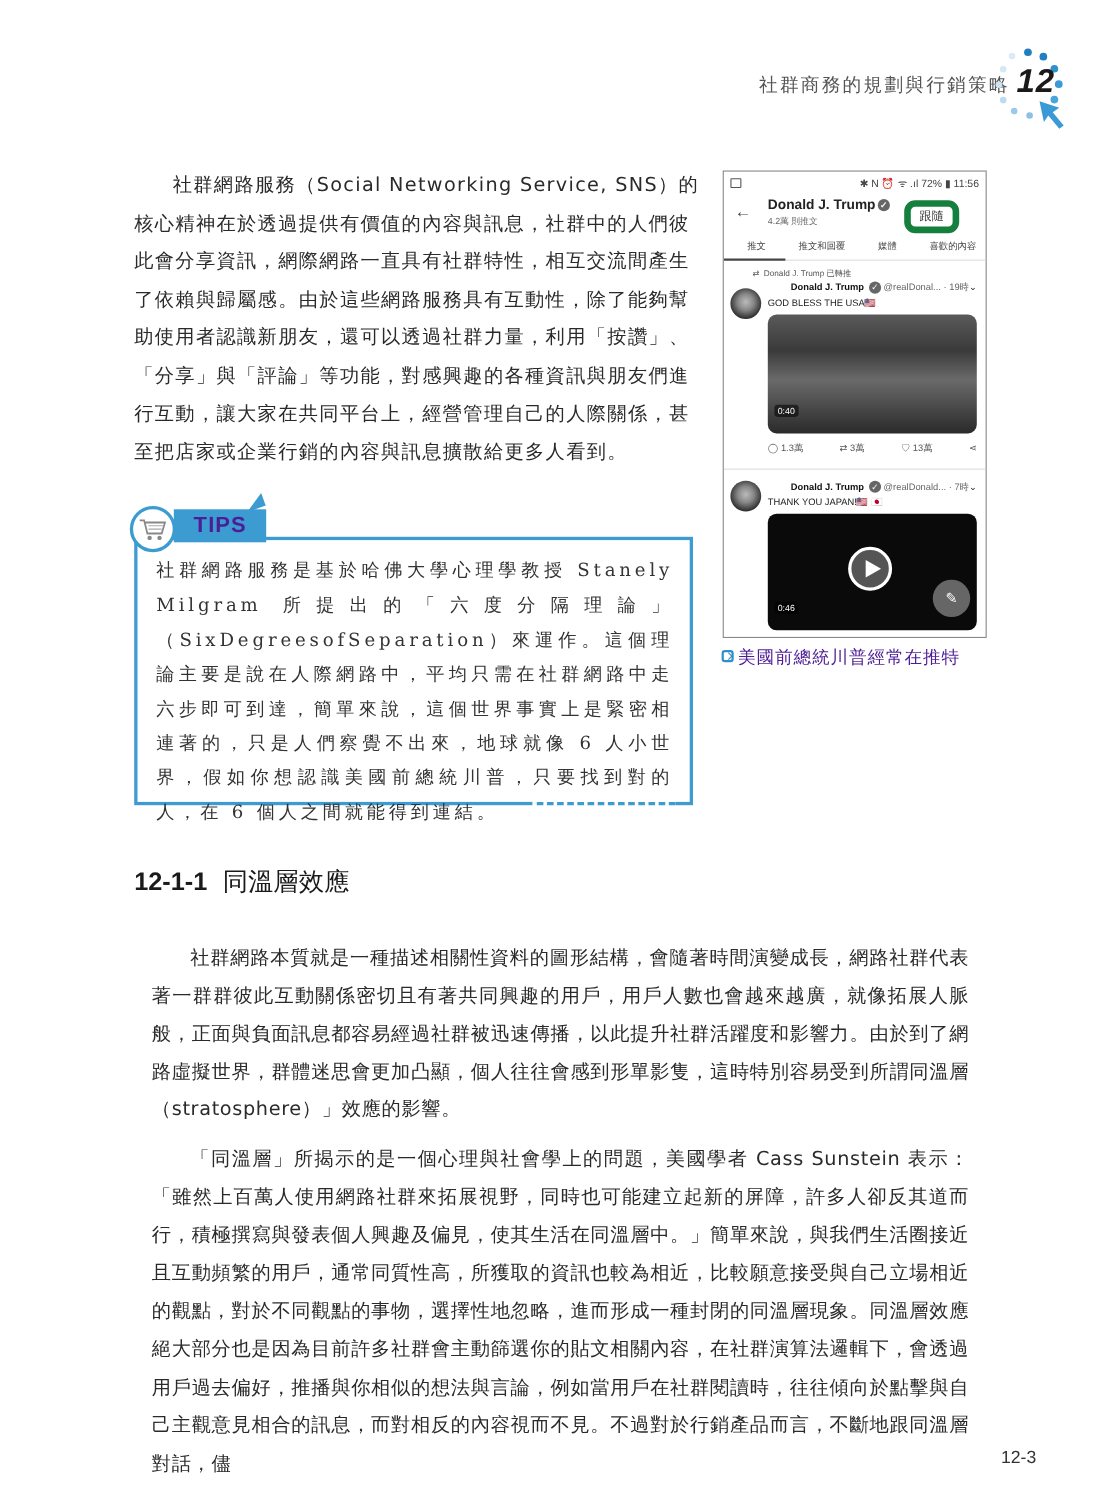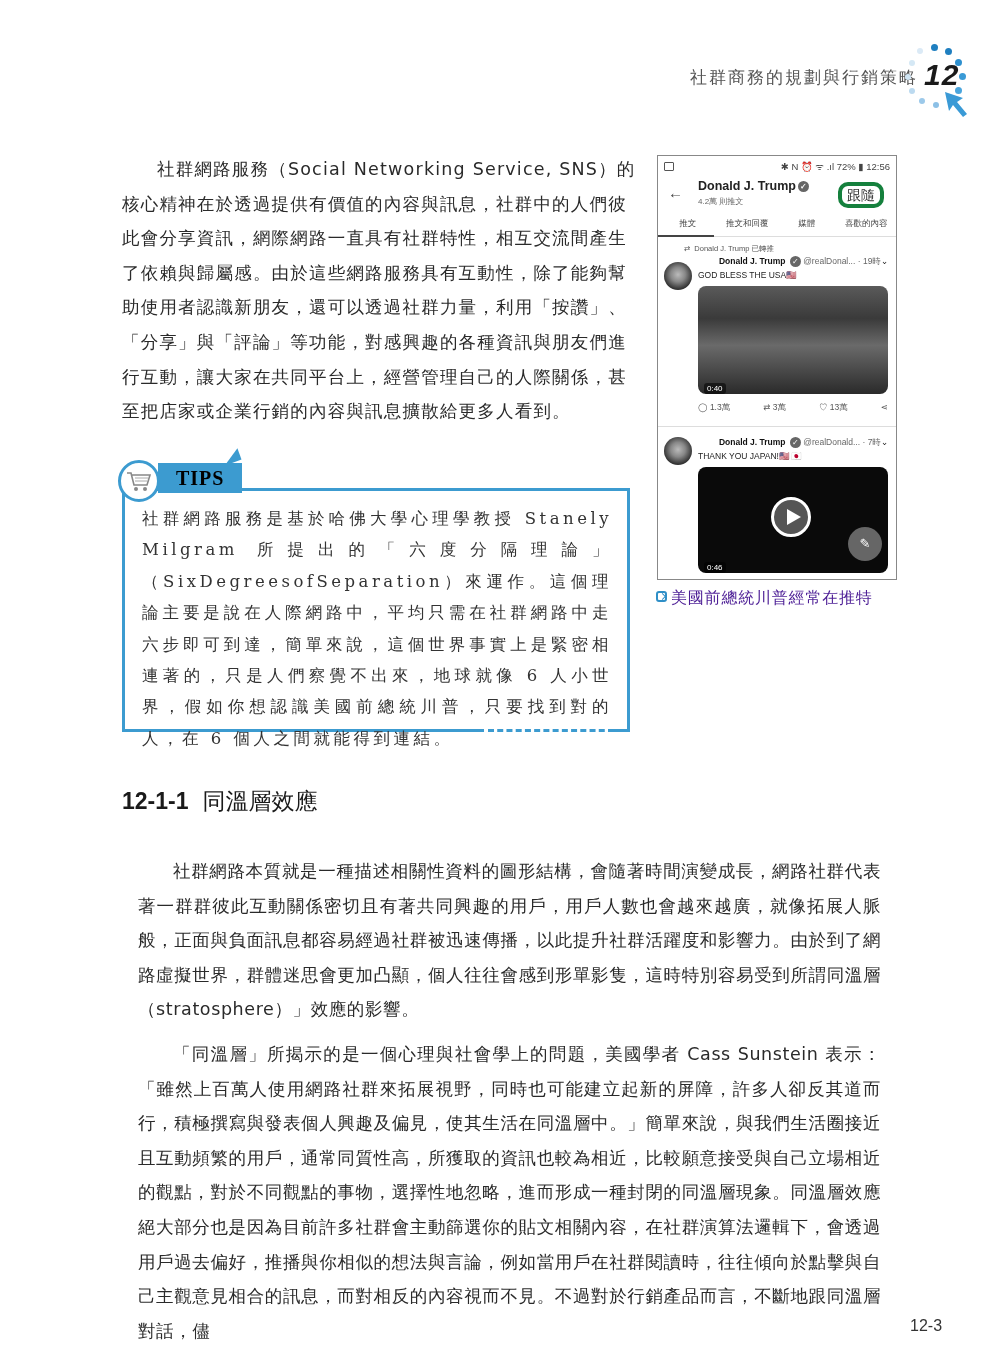--- a/index.html
+++ b/index.html
@@ -12,54 +12,54 @@
   .chapter-num { position:absolute; left:924px; top:58px; font-size:30px; font-weight:bold; font-style:italic; color:#1a1a1a;
                  font-family:"Liberation Sans",sans-serif; letter-spacing:1px; }
   .dot { position:absolute; border-radius:50%; }
 
   
   .intro { position:absolute; left:122px; top:152px; width:515px; font-size:17.5px; line-height:34.6px; letter-spacing:1.2px; color:#2a2a2a; }
   .intro p { margin:0; text-indent:2em; }
 
   
   .tips-box { position:absolute; left:122px; top:488px; width:508px; height:244px; border:3px solid #3c9bd0; box-sizing:border-box; }
-  .tips-tab { position:absolute; left:158px; top:463px; width:84px; height:30px; background:#3c9bd0; color:#000000;
-              font-family:Liberation Serif, serif; font-weight:bold; font-size:20px; line-height:30px; padding-left:18px; box-sizing:border-box; letter-spacing:1px; }
+  .tips-tab { position:absolute; left:158px; top:463px; width:84px; height:30px; background:#3c9bd0; color:#4c1d95;
+              font-family:Liberation Sans, sans-serif; font-weight:bold; font-size:20px; line-height:30px; padding-left:18px; box-sizing:border-box; letter-spacing:1px; }
   .tips-flag { position:absolute; left:222px; top:451px; width:0; height:0; border-left:18px solid transparent; border-bottom:12px solid #3c9bd0; transform:rotate(-20deg); }
   .tips-icon { position:absolute; left:118px; top:460px; width:42px; height:42px; border-radius:50%; background:#fff; border:3px solid #3c9bd0; box-sizing:border-box; display:flex; align-items:center; justify-content:center; }
   .tips-text { position:absolute; left:142px; top:503px; width:470px; font-size:16.5px; line-height:31.4px; letter-spacing:3.5px; color:#333;
                font-family:"DejaVu Serif","Liberation Serif",serif; text-align:justify; }
   .tips-text p { margin:0; }
   .tips-gap { position:absolute; left:484px; top:728px; width:130px; height:6px; background:#fff; }
   .tips-dash { position:absolute; left:488px; top:729px; width:126px; height:0; border-top:3px dashed #3c9bd0; }
 
   
   .phone { position:absolute; left:657px; top:155px; width:238px; height:423px; border:1px solid #888; background:#fff; overflow:hidden;
            font-family:"Liberation Sans",sans-serif; color:#222; }
   .status-bar { height:20px; font-size:9.5px; display:flex; justify-content:space-between; align-items:center; padding:0 6px; color:#444; }
   .profile-head { position:relative; height:34px; }
   .back-arrow { position:absolute; left:10px; top:8px; font-size:15px; color:#444; }
   .p-name { position:absolute; left:40px; top:3px; font-size:12.5px; font-weight:bold; }
   .verified { display:inline-block; width:11px; height:11px; border-radius:50%; background:#666; color:#fff; font-size:8px; line-height:11px; text-align:center; vertical-align:middle; margin-left:2px; }
   .p-count { position:absolute; left:40px; top:20px; font-size:8px; color:#666; }
-  .follow-btn { position:absolute; right:12px; top:6px; width:38px; height:18px; border:4px solid #15803d; border-radius:10px; font-size:14px; text-align:center; line-height:18px; color:#333; }
+  .follow-btn { position:absolute; right:24px; top:6px; width:38px; height:18px; border:6px solid #15803d; border-radius:10px; font-size:11px; text-align:center; line-height:18px; color:#333; }
   .tabs { display:flex; justify-content:space-between; height:26px; border-bottom:1px solid #ddd; font-size:8.5px; color:#444; align-items:center; position:relative; }
   .tabs .tab { flex:1; text-align:center; position:relative; height:26px; line-height:26px; }
   .tabs .tab.active::after { content:""; position:absolute; left:0; right:4px; bottom:-1px; height:2px; background:#444; }
   .tweet { position:relative; padding-left:40px; padding-right:8px; }
   .retweet-line { font-size:7.5px; color:#555; height:14px; line-height:14px; margin-top:5px; padding-left:0; }
   .avatar { position:absolute; left:6px; width:28px; height:28px; border-radius:50%; background:radial-gradient(circle at 50% 45%, #bbb 0%, #888 35%, #333 70%, #222 100%); }
   .t-head { font-size:8.5px; display:flex; justify-content:flex-end; }
   .t-head b { color:#111; }
   .t-handle { color:#666; font-weight:normal; }
   .t-text { font-size:8.5px; color:#222; margin-top:2px; }
   .media { margin-top:6px; width:190px; height:108px; border-radius:8px; position:relative; overflow:hidden; }
   .media.photo { background:linear-gradient(180deg,#5a5a5a 0%, #3a3a3a 30%, #6a6a6a 55%, #2a2a2a 100%); }
   .media.dark { background:#0a0a0a; height:106px; }
-  .duration { position:absolute; left:6px; bottom:0; font-size:8px; color:#fff; background:rgba(0,0,0,0.55); padding:1px 3px; border-radius:3px; }
+  .duration { position:absolute; left:6px; bottom:15px; font-size:8px; color:#fff; background:rgba(0,0,0,0.55); padding:1px 3px; border-radius:3px; }
   .actions { display:flex; justify-content:space-between; font-size:8.5px; color:#555; margin-top:8px; height:14px; }
   .play-btn { position:absolute; left:73px; top:30px; width:40px; height:40px; border-radius:50%; border:3px solid #fff; background:#555; box-sizing:border-box; }
   .play-btn::after { content:""; position:absolute; left:13px; top:9px; border-left:14px solid #fff; border-top:8px solid transparent; border-bottom:8px solid transparent; }
   .compose-fab { position:absolute; right:6px; bottom:12px; width:34px; height:34px; border-radius:50%; background:#666; color:#fff; text-align:center; line-height:34px; font-size:13px; }
   .divider { height:1px; background:#ddd; margin:10px 0 0 0; }
 
   .caption { position:absolute; left:656px; top:586px; width:250px; font-size:16px; line-height:23px; color:#4c1d95; letter-spacing:0.8px; }
   .caption-icon { display:inline-block; width:11px; height:11px; border:2px solid #2f8fc7; border-radius:3px; box-sizing:border-box; margin-right:4px; vertical-align:1px; position:relative; }
   .caption-icon::after { content:""; position:absolute; left:2px; top:1px; width:4px; height:4px; border-right:1.5px solid #2f8fc7; border-top:1.5px solid #2f8fc7; transform:rotate(45deg); }
   .caption .l2 { padding-left:21px; display:block; }
@@ -114,21 +114,21 @@
 </div>
 <div class="tips-text">
   <p>社群網路服務是基於哈佛大學心理學教授 Stanely Milgram 所提出的「六度分隔理論」（SixDegreesofSeparation）來運作。這個理論主要是說在人際網路中，平均只需在社群網路中走六步即可到達，簡單來說，這個世界事實上是緊密相連著的，只是人們察覺不出來，地球就像 6 人小世界，假如你想認識美國前總統川普，只要找到對的人，在 6 個人之間就能得到連結。</p>
 </div>
 <div class="tips-gap"></div>
 <div class="tips-dash"></div>
 
 <div class="phone">
   <div class="status-bar">
     <span style="display:inline-block;width:8px;height:7px;border:1px solid #555;border-radius:1px;"></span>
-    <span>✱ N ⏰ ᯤ .ıl 72% ▮ 12:56</span>
+    <span>✱ N ⏰ ᯤ .ıl 72% ▮ 11:56</span>
   </div>
   <div class="profile-head">
     <span class="back-arrow">←</span>
     <div class="p-name">
       <span>Donald J. Trump</span><span class="verified">✓</span>
     </div>
     <div class="p-count">4.2萬 則推文</div>
     <div class="follow-btn">跟隨</div>
   </div>
   <div class="tabs">

